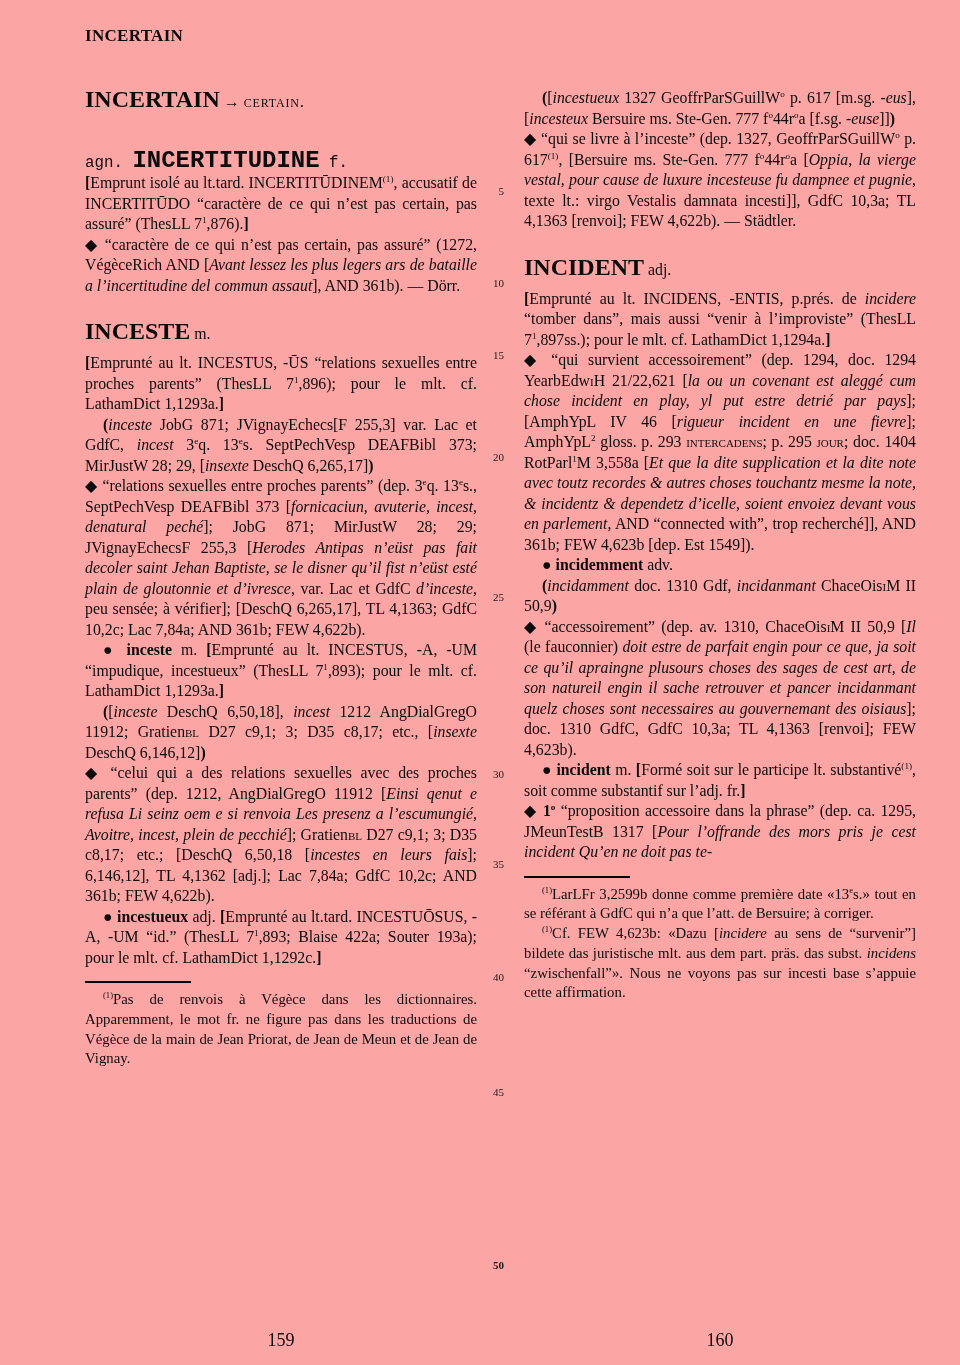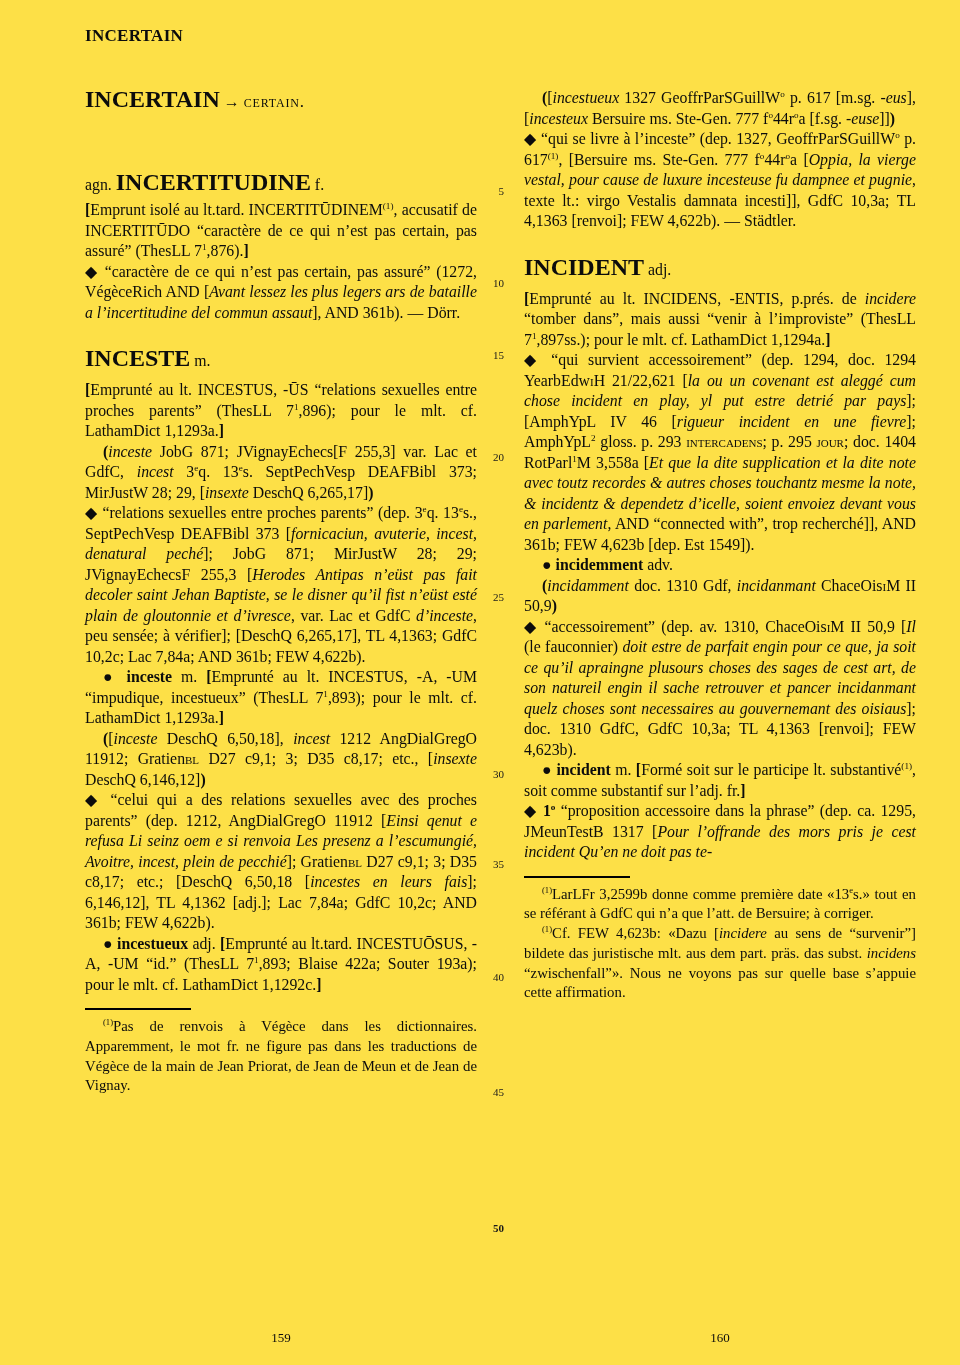--- a/index.html
+++ b/index.html
@@ -1,51 +1,51 @@
 <!DOCTYPE html>
 <html><head>
 <meta charset="utf-8">
 <style>
   html,body{margin:0;padding:0;background:#ffffff;}
   .page{
-    position:relative;width:960px;height:1365px;background:#fde047;
+    position:relative;width:960px;height:1365px;background:#fca5a5;
     font-family:"Liberation Serif","DejaVu Serif",serif;color:#0c0c0c;
     overflow:hidden;
   }
   .running-head{
     position:absolute;left:85px;top:26px;
     font-size:17px;font-weight:bold;letter-spacing:.3px;
   }
   .col{position:absolute;top:84px;width:392px;}
   .col-left{left:85px;}
   .col-right{left:524px;top:88px;}
   .blk{
     font-size:15.8px;line-height:20.5px;text-align:justify;margin:0;
   }
-  .blk-title{line-height:30px;margin-bottom:50px;}
-  .blk-lemma{line-height:30px;}
+  .blk-title{line-height:30px;margin-bottom:34px;}
+  .blk-lemma{line-height:19px;font-family:Liberation Mono, monospace;}
   .blk-headword{line-height:38px;margin-top:16px;}
   .blk-forms,.blk-bullet{text-indent:18px;}
   .blk-rule{height:0;width:106px;border-top:2px solid #000;margin:13px 0 7px 0;}
   .blk-footnote{font-size:14.8px;line-height:19.8px;text-indent:18px;}
   .r-hw{font-weight:bold;font-size:24px;}
   .r-arrow{font-size:16px;}
   .r-sct{font-variant:small-caps;font-size:17px;letter-spacing:.8px;}
   .r-b{font-weight:bold;}
   .r-i{font-style:italic;}
   .r-sc{font-variant:small-caps;}
   .r-sup{font-size:58%;vertical-align:super;line-height:0;}
   .r-bsup{font-size:58%;vertical-align:super;line-height:0;font-weight:bold;}
   .gutter{position:absolute;left:478px;top:0;width:26px;height:100%;}
   .line-number{
     position:absolute;width:26px;text-align:right;
     font-size:11px;color:#1a1a1a;
   }
   .pagenum{
-    position:absolute;top:1330px;width:392px;text-align:center;font-size:13px;
+    position:absolute;top:1330px;width:392px;text-align:center;font-size:18px;
   }
   .pagenum-left{left:85px;}
   .pagenum-right{left:524px;font-family:Liberation Serif, serif;}
 </style>
 </head>
 <body>
 
 <div class="page">
   <div class="running-head">INCERTAIN</div>
 
@@ -71,31 +71,31 @@
       <div class="blk blk-headword"><span class="r-hw">INCIDENT</span><span> adj.</span></div>
       <div class="blk blk-body"><span class="r-b">[</span><span>Emprunté au lt. INCIDENS, -ENTIS, p.prés. de </span><span class="r-i">incidere</span><span> “tomber dans”, mais aussi “venir à l’improviste” (ThesLL 7</span><span class="r-sup">1</span><span>,897ss.); pour le mlt. cf. LathamDict 1,1294a.</span><span class="r-b">]</span></div>
       <div class="blk blk-body"><span class="r-b">◆</span><span> “qui survient accessoirement” (dep. 1294, doc. 1294 YearbEdw</span><span class="r-sc">i</span><span>H 21/22,621 [</span><span class="r-i">la ou un covenant est aleggé cum chose incident en play, yl put estre detrié par pays</span><span>]; [AmphYpL IV 46 [</span><span class="r-i">rigueur incident en une fievre</span><span>]; AmphYpL</span><span class="r-sup">2</span><span> gloss. p. 293 </span><span class="r-sc">intercadens</span><span>; p. 295 </span><span class="r-sc">jour</span><span>; doc. 1404 RotParl</span><span class="r-sup">1</span><span>M 3,558a [</span><span class="r-i">Et que la dite supplication et la dite note avec toutz recordes &amp; autres choses touchantz mesme la note, &amp; incidentz &amp; dependetz d’icelle, soient envoiez devant vous en parlement</span><span>, AND “connected with”, trop recherché]], AND 361b; FEW 4,623b [dep. Est 1549]).</span></div>
       <div class="blk blk-bullet"><span class="r-b">● incidemment</span><span> adv.</span></div>
       <div class="blk blk-forms"><span class="r-b">(</span><span class="r-i">incidamment</span><span> doc. 1310 Gdf, </span><span class="r-i">incidanmant</span><span> ChaceOis</span><span class="r-sc">i</span><span>M II 50,9</span><span class="r-b">)</span></div>
       <div class="blk blk-body"><span class="r-b">◆</span><span> “accessoirement” (dep. av. 1310, ChaceOis</span><span class="r-sc">i</span><span>M II 50,9 [</span><span class="r-i">Il</span><span> (le fauconnier) </span><span class="r-i">doit estre de parfait engin pour ce que, ja soit ce qu’il apraingne plusours choses des sages de cest art, de son natureil engin il sache retrouver et pancer incidanmant quelz choses sont necessaires au gouvernemant des oisiaus</span><span>]; doc. 1310 GdfC, GdfC 10,3a; TL 4,1363 [renvoi]; FEW 4,623b).</span></div>
       <div class="blk blk-bullet"><span class="r-b">● incident</span><span> m. </span><span class="r-b">[</span><span>Formé soit sur le participe lt. substantivé</span><span class="r-sup">(1)</span><span>, soit comme substantif sur l’adj. fr.</span><span class="r-b">]</span></div>
       <div class="blk blk-body"><span class="r-b">◆</span><span>  </span><span class="r-b">1</span><span class="r-bsup">o</span><span> “proposition accessoire dans la phrase” (dep. ca. 1295, JMeunTestB 1317 [</span><span class="r-i">Pour l’offrande des mors pris je cest incident Qu’en ne doit pas te-</span></div>
       <div class="blk blk-rule"></div>
       <div class="blk blk-footnote"><span class="r-sup">(1)</span><span>LarLFr 3,2599b donne comme première date «13</span><span class="r-sup">e</span><span>s.» tout en se référant à GdfC qui n’a que l’att. de Bersuire; à corriger.</span></div>
-      <div class="blk blk-footnote"><span class="r-sup">(1)</span><span>Cf. FEW 4,623b: «Dazu [</span><span class="r-i">incidere</span><span> au sens de “survenir”] bildete das juristische mlt. aus dem part. präs. das subst. </span><span class="r-i">incidens</span><span> “zwischenfall”». Nous ne voyons pas sur quelle base s’appuie cette affirmation.</span></div>
+      <div class="blk blk-footnote"><span class="r-sup">(1)</span><span>Cf. FEW 4,623b: «Dazu [</span><span class="r-i">incidere</span><span> au sens de “survenir”] bildete das juristische mlt. aus dem part. präs. das subst. </span><span class="r-i">incidens</span><span> “zwischenfall”». Nous ne voyons pas sur incesti base s’appuie cette affirmation.</span></div>
     </div>
 
   <div class="gutter">
       <div class="line-number" style="top: 185px;">5</div>
       <div class="line-number" style="top: 277px;">10</div>
       <div class="line-number" style="top: 349px;">15</div>
       <div class="line-number" style="top: 451px;">20</div>
       <div class="line-number" style="top: 591px;">25</div>
       <div class="line-number" style="top: 768px;">30</div>
       <div class="line-number" style="top: 858px;">35</div>
       <div class="line-number" style="top: 971px;">40</div>
       <div class="line-number" style="top: 1086px; text-align: right;">45</div>
-      <div class="line-number" style="top: 1222px; font-weight: bold;">50</div>
+      <div class="line-number" style="top: 1259px; font-weight: bold;">50</div>
     </div>
 
   <div class="pagenum pagenum-left">159</div>
   <div class="pagenum pagenum-right">160</div>
 </div>
 
 </body></html>

